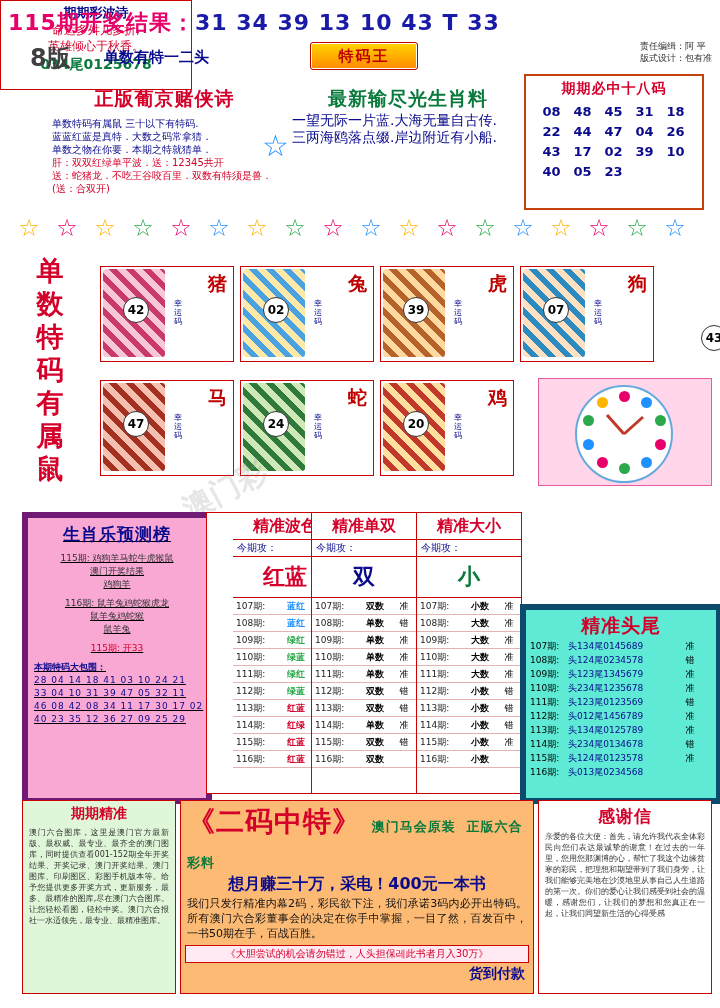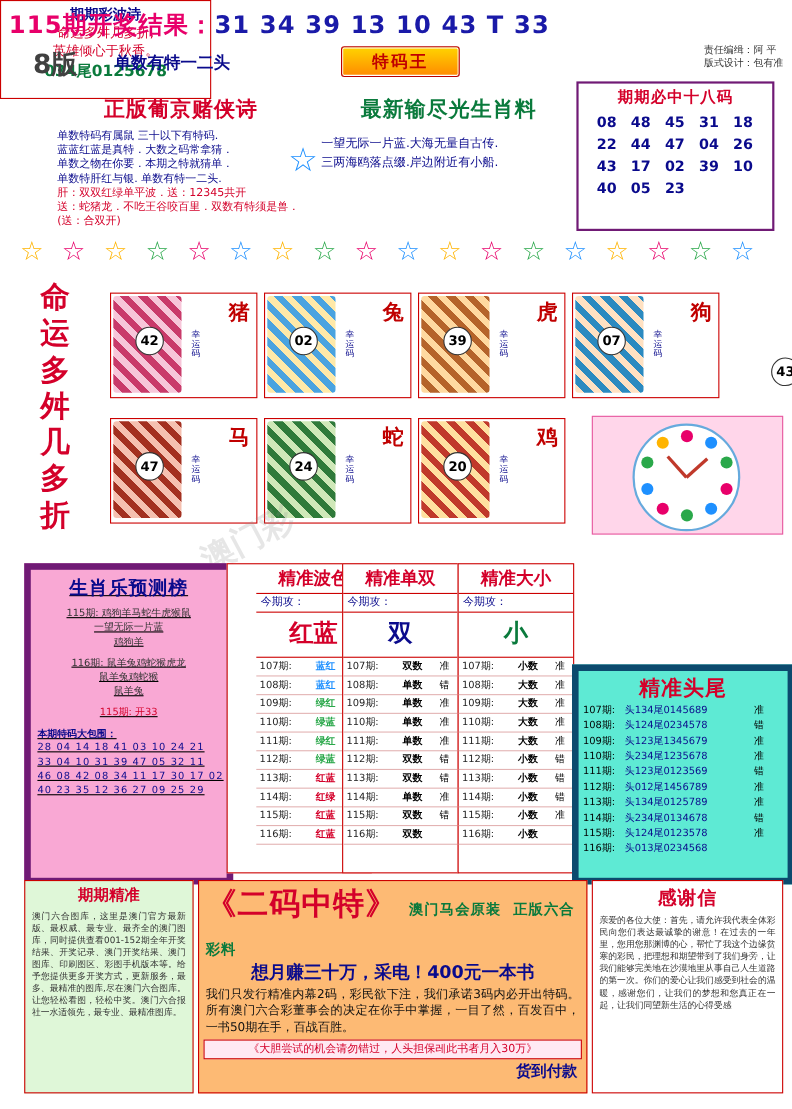--- a/index.html
+++ b/index.html
@@ -35,27 +35,27 @@
   }
   .credits{position:absolute;right:8px;top:40px;font-size:9px;color:#333;line-height:12px;text-align:left;}
 
   
   .poemA{position:absolute;left:52px;top:86px;width:225px;}
   .poemA .t{font-size:19px;font-weight:bold;color:#d4002a;text-align:center;letter-spacing:1px;}
   .poemA .l{font-size:10px;color:#0a0a8c;line-height:13px;margin-top:5px;}
   .poemA .l .r{color:#d4002a;}
   .poemB{position:absolute;left:292px;top:86px;width:232px;}
   .poemB .t{font-size:19px;font-weight:bold;color:#0a7a3c;text-align:center;letter-spacing:1px;}
-  .poemB .l{font-size:11px;color:#0a0a8c;line-height:17px;margin-top:10px;}
+  .poemB .l{font-size:14px;color:#0a0a8c;line-height:17px;}
   .star-deco{position:absolute;left:262px;top:128px;font-size:30px;color:#1e90ff;}
 
   
   .codes18{
     position:absolute;left:524px;top:74px;width:176px;height:132px;
-    border:2px solid #701a75;background:#fff;
+    border:2px solid #c2410c;background:#fff;
   }
   .codes18 .hd{font-size:14px;font-weight:bold;color:#d4002a;text-align:center;margin-top:4px;letter-spacing:1px;}
   .codes18 .grid{display:flex;flex-wrap:wrap;padding:4px 8px 0 10px;}
   .codes18 .n{width:31px;font-size:13px;font-weight:bold;color:#0a0a8c;line-height:20px;text-align:center;}
 
   
   .starrow{position:absolute;left:10px;top:214px;width:700px;height:32px;font-size:24px;letter-spacing:0px;white-space:nowrap;}
   .starrow span{display:inline-block;width:38px;text-align:center;}
 
   
@@ -149,21 +149,20 @@
   <div class="logo">特码王</div>
   <div class="credits" style="white-space:pre-line;">责任编缉：阿 平
 版式设计：包有准</div>
 
   <div class="poemA">
     <div class="t">正版葡京赌侠诗</div>
     <div class="l">
       <div>单数特码有属鼠 三十以下有特码.</div>
       <div>蓝蓝红蓝是真特．大数之码常拿猜．</div>
       <div>单数之物在你要．本期之特就猜单．</div>
-      <div>单数特肝红与银. 单数有特一二头.</div>
       <div class="r">肝：双双红绿单平波．送：12345共开</div>
       <div class="r">送：蛇猪龙．不吃王谷咬百里．双数有特须是兽．(送：合双开)</div>
     </div>
   </div>
 
   <div class="poemB">
     <div class="t">最新输尽光生肖料</div>
     <div class="l">
       <div>一望无际一片蓝.大海无量自古传.</div>
       <div>三两海鸥落点缀.岸边附近有小船.</div>
@@ -193,21 +192,21 @@
       <div class="n">05</div>
       <div class="n">23</div>
     </div>
   </div>
 
   <div class="starrow">
     <span style="color:#ffb400">☆</span><span style="color:#e8006a">☆</span><span style="color:#ffb400">☆</span><span style="color:#2aa84a">☆</span><span style="color:#e8006a">☆</span><span style="color:#1e90ff">☆</span><span style="color:#ffb400">☆</span><span style="color:#2aa84a">☆</span><span style="color:#e8006a">☆</span><span style="color:#1e90ff">☆</span><span style="color:#ffb400">☆</span><span style="color:#e8006a">☆</span><span style="color:#2aa84a">☆</span><span style="color:#1e90ff">☆</span><span style="color:#ffb400">☆</span><span style="color:#e8006a">☆</span><span style="color:#2aa84a">☆</span><span style="color:#1e90ff">☆</span>
   </div>
 
   <div class="vtitle">
-    <div style="word-break:break-all;">命运多舛几多折</div>
+    <div style="word-break:break-all;">单数特码有属鼠</div>
   </div>
 
   <div class="zcard" style="left:100px;top:266px;">
     <div class="pic" style="background:repeating-linear-gradient(45deg,#f7c6d9,#f7c6d9 6px,#c93a6a 6px,#c93a6a 12px);"></div>
     <div class="name">猪</div>
     <div class="lucky">幸运码</div>
     <div class="b1">42</div>
     <div class="b2">18</div>
   </div>
   <div class="zcard" style="left:240px;top:266px;">
@@ -273,21 +272,21 @@
     </div>
   </div>
 
   <div class="wm">澳门彩</div>
   <div class="wm2">www.icaitu.com</div>
 
   <div class="panel lepanel">
     <div class="hd">生肖乐预测榜</div>
     <div class="body">
       <div>115期: 鸡狗羊马蛇牛虎猴鼠</div>
-      <div>一望无际一片蓝</div>
+      <div>澳门开奖结果</div>
       <div>鸡狗羊</div>
       <div style="height:6px"></div>
       <div>116期: 鼠羊兔鸡蛇猴虎龙</div>
       <div>鼠羊兔鸡蛇猴</div>
       <div>鼠羊兔</div>
       <div style="height:6px"></div>
       <div class="red">115期: 开33</div>
     </div>
     <div style="font-size:9px;color:#0a0a8c;padding-left:6px;margin-top:6px;font-weight:bold;">本期特码大包围：</div>
     <div class="nums">

